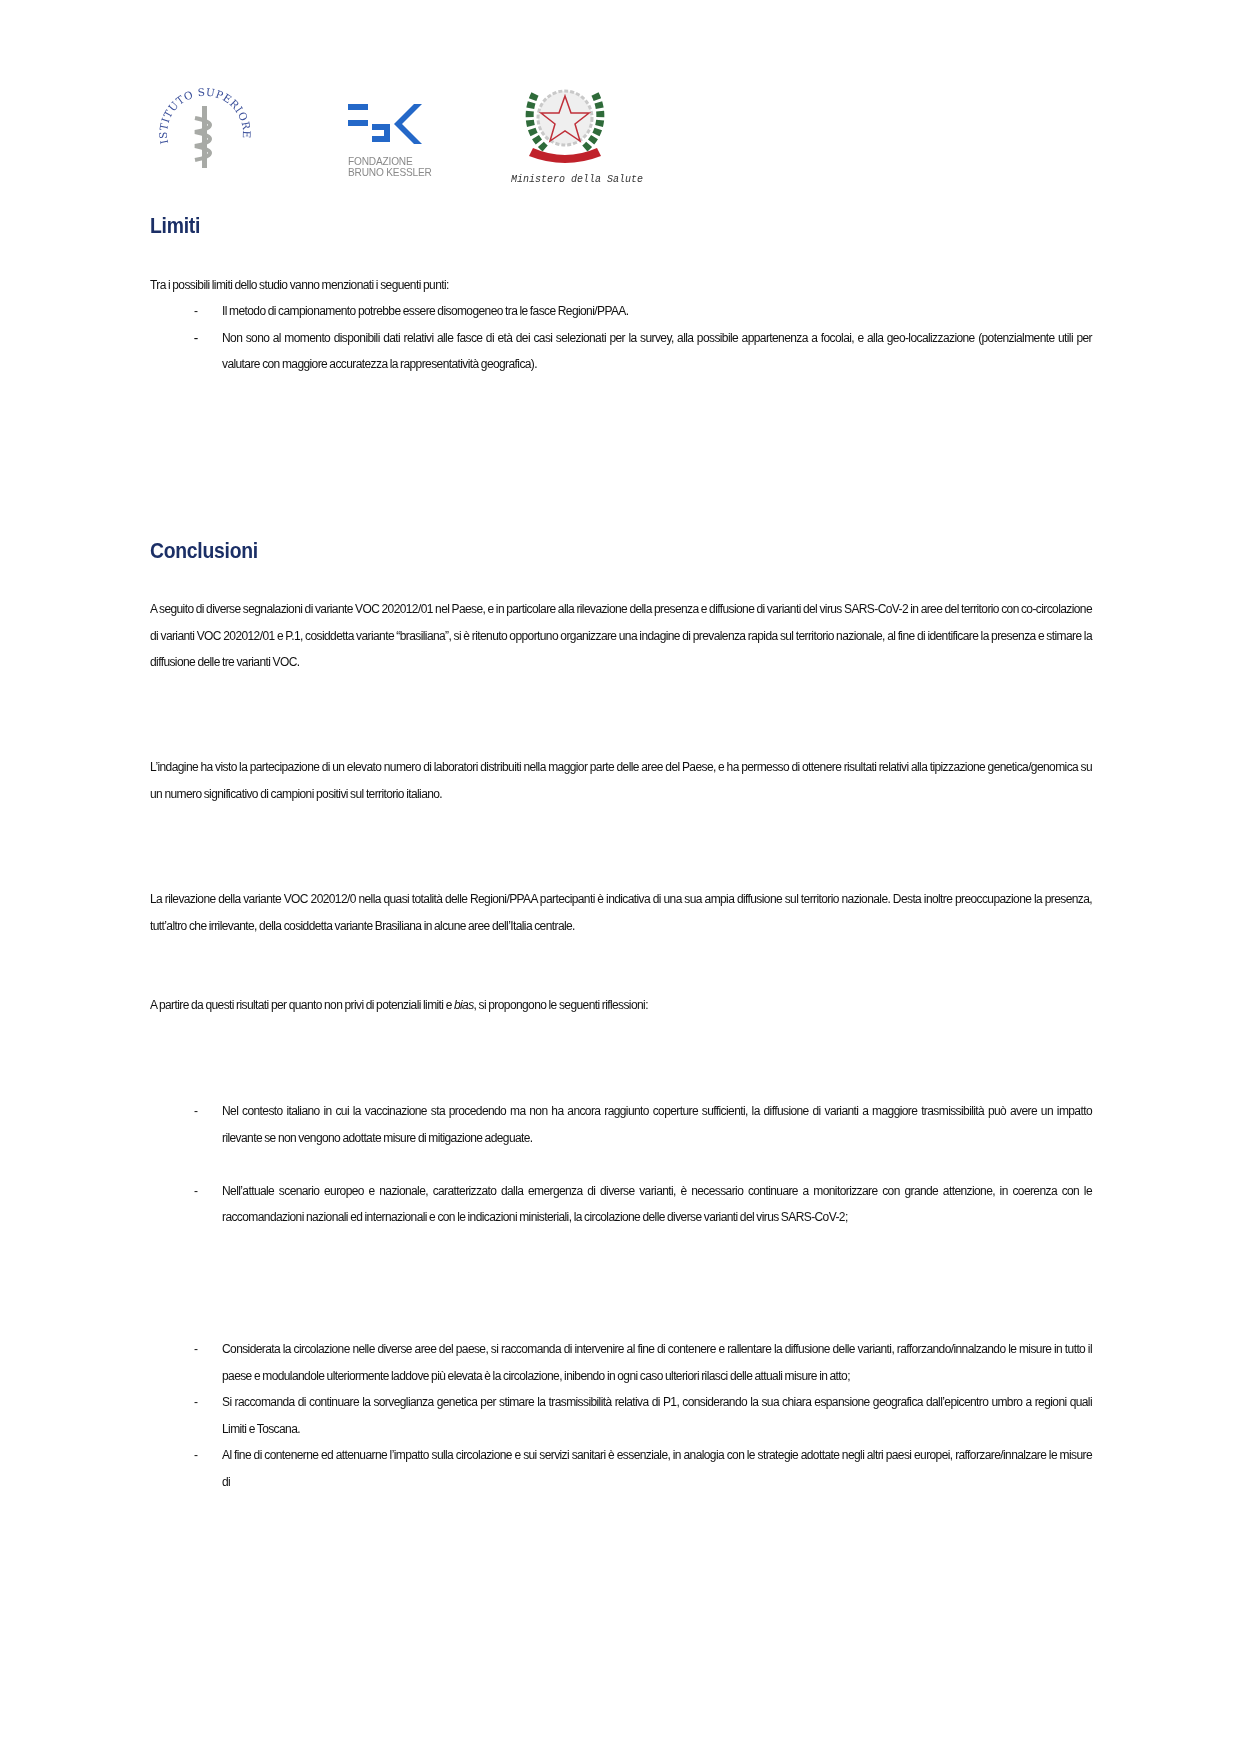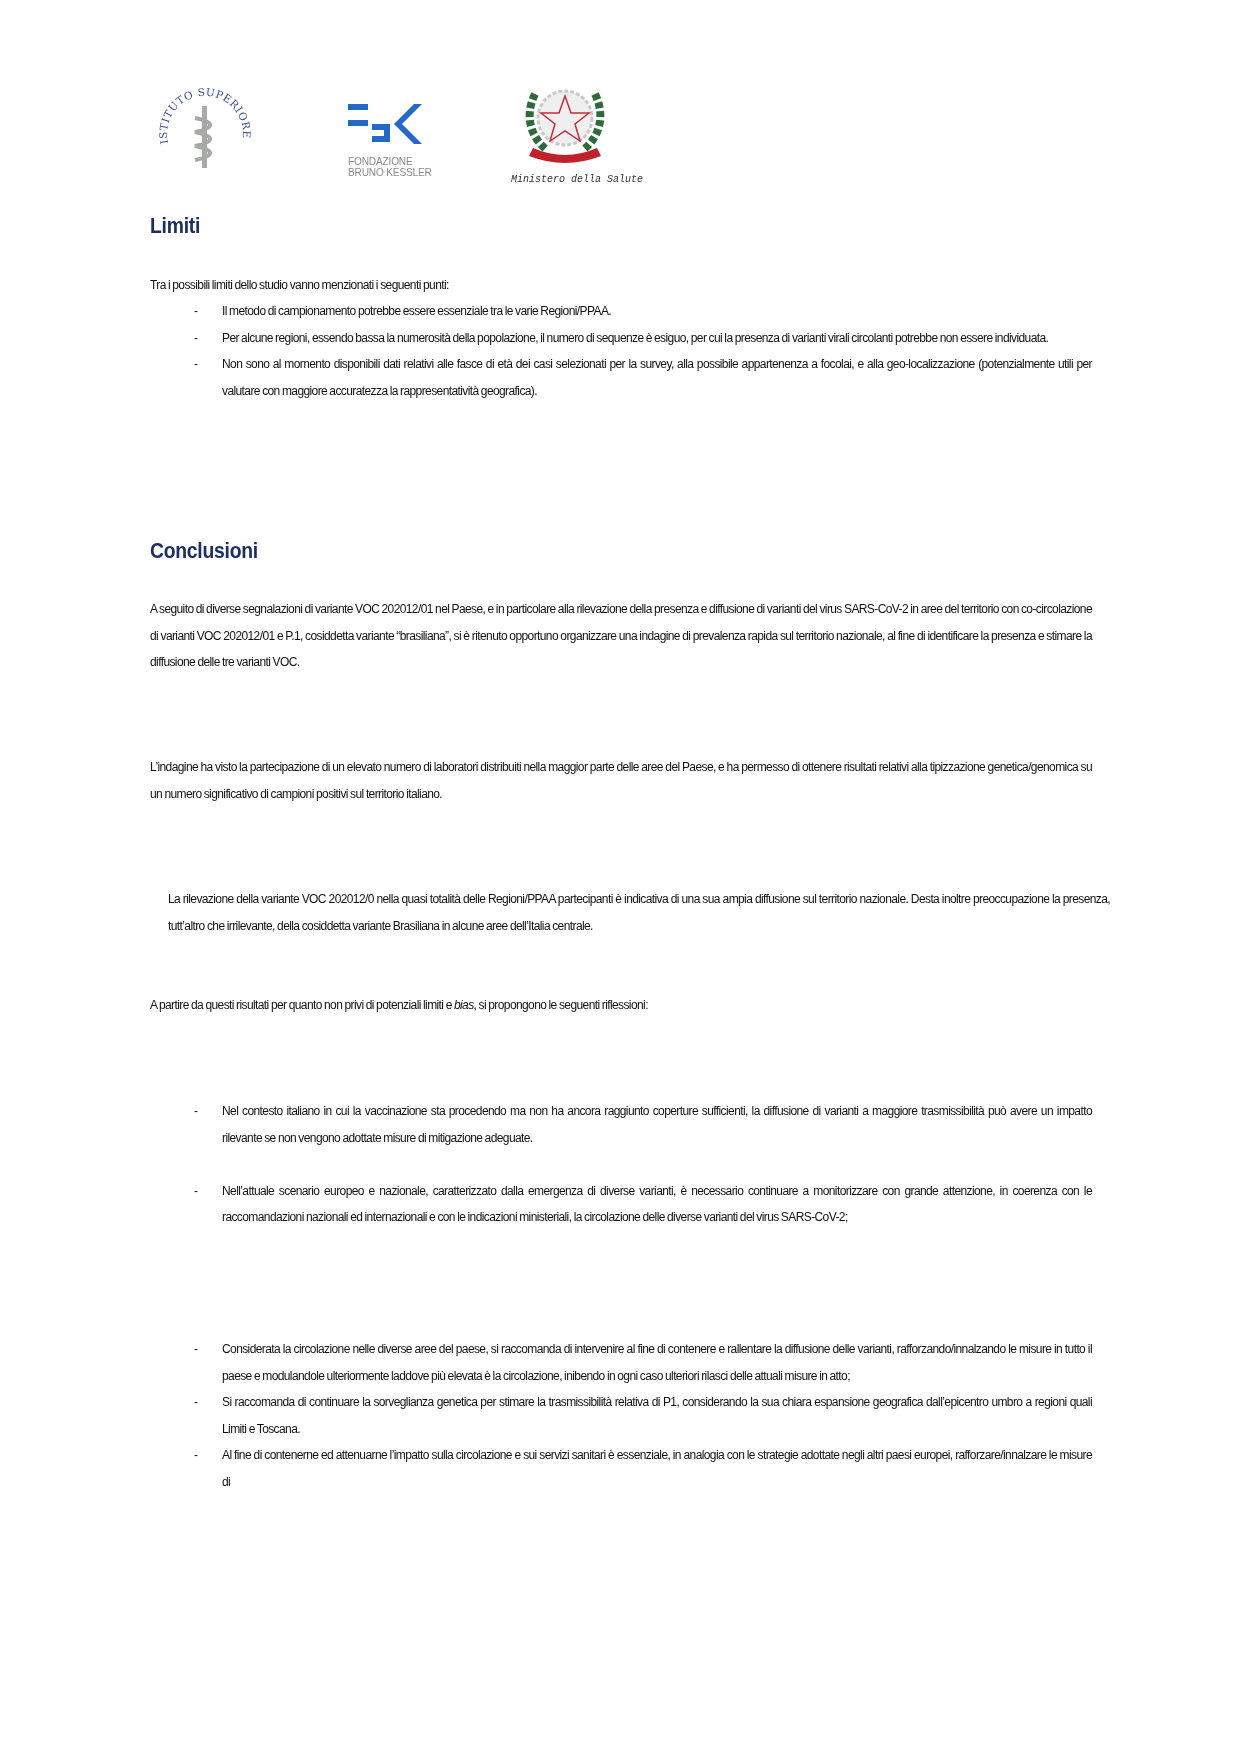--- a/index.html
+++ b/index.html
@@ -71,30 +71,30 @@
     </div>
   </div>
 
   <div class="content">
 
     <h2 style="top:213px;">Limiti</h2>
 
     <p class="para txt" style="top:272px;">Tra i possibili limiti dello studio vanno menzionati i seguenti punti:</p>
 
     <ul class="blist txt" style="top:298px;">
-      <li><span class="dash">-</span><span>Il metodo di campionamento potrebbe essere essenziale tra le varie Regioni/PPAA.</span></li>
-      <li><span class="dash">-</span><span>Per alcune regioni, essendo bassa la numerosità della popolazione, il numero di sequenze è esiguo, per cui la presenza di varianti virali circolanti potrebbe non essere individuata.</span></li>
+      <li><span class="dash">-</span><span>Il metodo di campionamento potrebbe essere disomogeneo tra le fasce Regioni/PPAA.</span></li>
+      <li><span class="dash">-</span></li>
       <li><span class="dash">-</span><span>Non sono al momento disponibili dati relativi alle fasce di età dei casi selezionati per la survey, alla possibile appartenenza a focolai, e alla geo-localizzazione (potenzialmente utili per valutare con maggiore accuratezza la rappresentatività geografica).</span></li>
     </ul>
 
     <h2 style="top:538px;">Conclusioni</h2>
 
     <p class="para txt" style="top:596px;">A seguito di diverse segnalazioni di variante VOC 202012/01 nel Paese, e in particolare alla rilevazione della presenza e diffusione di varianti del virus SARS-CoV-2 in aree del territorio con co-circolazione di varianti VOC 202012/01 e P.1, cosiddetta variante “brasiliana”, si è ritenuto opportuno organizzare una indagine di prevalenza rapida sul territorio nazionale, al fine di identificare la presenza e stimare la diffusione delle tre varianti VOC.</p>
     <p class="para txt" style="top:754px;">L’indagine ha visto la partecipazione di un elevato numero di laboratori distribuiti nella maggior parte delle aree del Paese, e ha permesso di ottenere risultati relativi alla tipizzazione genetica/genomica su un numero significativo di campioni positivi sul territorio italiano.</p>
-    <p class="para txt" style="top:886px;margin-left:18px;">La rilevazione della variante VOC 202012/0 nella quasi totalità delle Regioni/PPAA partecipanti è indicativa di una sua ampia diffusione sul territorio nazionale. Desta inoltre preoccupazione la presenza, tutt’altro che irrilevante, della cosiddetta variante Brasiliana in alcune aree dell’Italia centrale.</p>
+    <p class="para txt" style="top:886px;">La rilevazione della variante VOC 202012/0 nella quasi totalità delle Regioni/PPAA partecipanti è indicativa di una sua ampia diffusione sul territorio nazionale. Desta inoltre preoccupazione la presenza, tutt’altro che irrilevante, della cosiddetta variante Brasiliana in alcune aree dell’Italia centrale.</p>
 
     <p class="para txt" style="top:992px;"><span>A partire da questi risultati per quanto non privi di potenziali limiti e </span><em>bias</em><span>, si propongono le seguenti riflessioni:</span></p>
 
     <ul class="blist txt gap" style="top:1098px;">
       <li><span class="dash">-</span><span>Nel contesto italiano in cui la vaccinazione sta procedendo ma non ha ancora raggiunto coperture sufficienti, la diffusione di varianti a maggiore trasmissibilità può avere un impatto rilevante se non vengono adottate misure di mitigazione adeguate.</span></li>
       <li><span class="dash">-</span><span>Nell’attuale scenario europeo e nazionale, caratterizzato dalla emergenza di diverse varianti, è necessario continuare a monitorizzare con grande attenzione, in coerenza con le raccomandazioni nazionali ed internazionali e con le indicazioni ministeriali, la circolazione delle diverse varianti del virus SARS-CoV-2;</span></li>
     </ul>
 
     <ul class="blist txt" style="top:1336px;">
       <li><span class="dash">-</span><span>Considerata la circolazione nelle diverse aree del paese, si raccomanda di intervenire al fine di contenere e rallentare la diffusione delle varianti, rafforzando/innalzando le misure in tutto il paese e modulandole ulteriormente laddove più elevata è la circolazione, inibendo in ogni caso ulteriori rilasci delle attuali misure in atto;</span></li>

